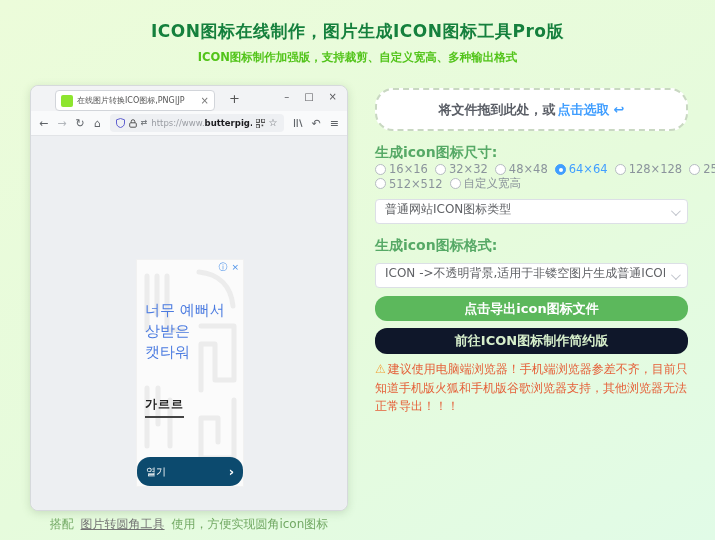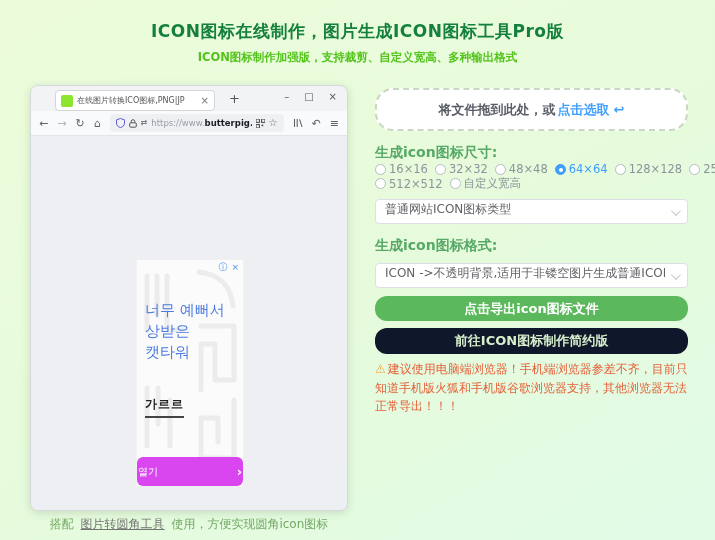--- a/index.html
+++ b/index.html
@@ -48,22 +48,22 @@
   .ad-box { position:absolute; left:105px; top:123px; width:108px; height:228px;
     background:#fbfbfb; border:1px solid #f1f1f1; overflow:hidden; }
   .ad-maze { position:absolute; inset:0; }
   .ad-choice { position:absolute; top:3px; right:4px; display:flex; gap:4px;
     color:#4a90e8; font-size:9px; line-height:1; }
   .ad-headline { position:absolute; left:8px; top:40px; width:94px;
     font-size:15px; font-weight:500; color:#4b7be0; line-height:1.4; }
   .ad-brand { position:absolute; left:8px; top:136px; font-size:12px; font-weight:bold;
     color:#222; letter-spacing:1px; border-bottom:2px solid #444; padding-bottom:3px; }
   .ad-cta { position:absolute; left:0; right:0; bottom:0; height:29px;
-    background:#d946ef; border-radius:6px; color:#fff;
-    display:flex; align-items:center; justify-content:space-between; padding:0 1px; }
+    background:#0c4a6e; border-radius:13px; color:#fff;
+    display:flex; align-items:center; justify-content:space-between; padding:0 9px; }
   .ad-cta-label { font-size:10px; }
   .ad-cta-chevron { font-size:13px; font-weight:bold; }
 
   
   .control-panel { position:absolute; left:375px; top:88px; width:313px; }
   .dropzone { height:43px; background:#fff; border:2px dashed #c9d8c2; border-radius:18px;
     display:flex; align-items:center; justify-content:center; gap:2px;
     font-size:13px; color:#5a5e66; font-weight:bold; }
   .dropzone .link { color:#409eff; }
   .dropzone .arrow { color:#409eff; font-size:13px; margin-left:2px; }

